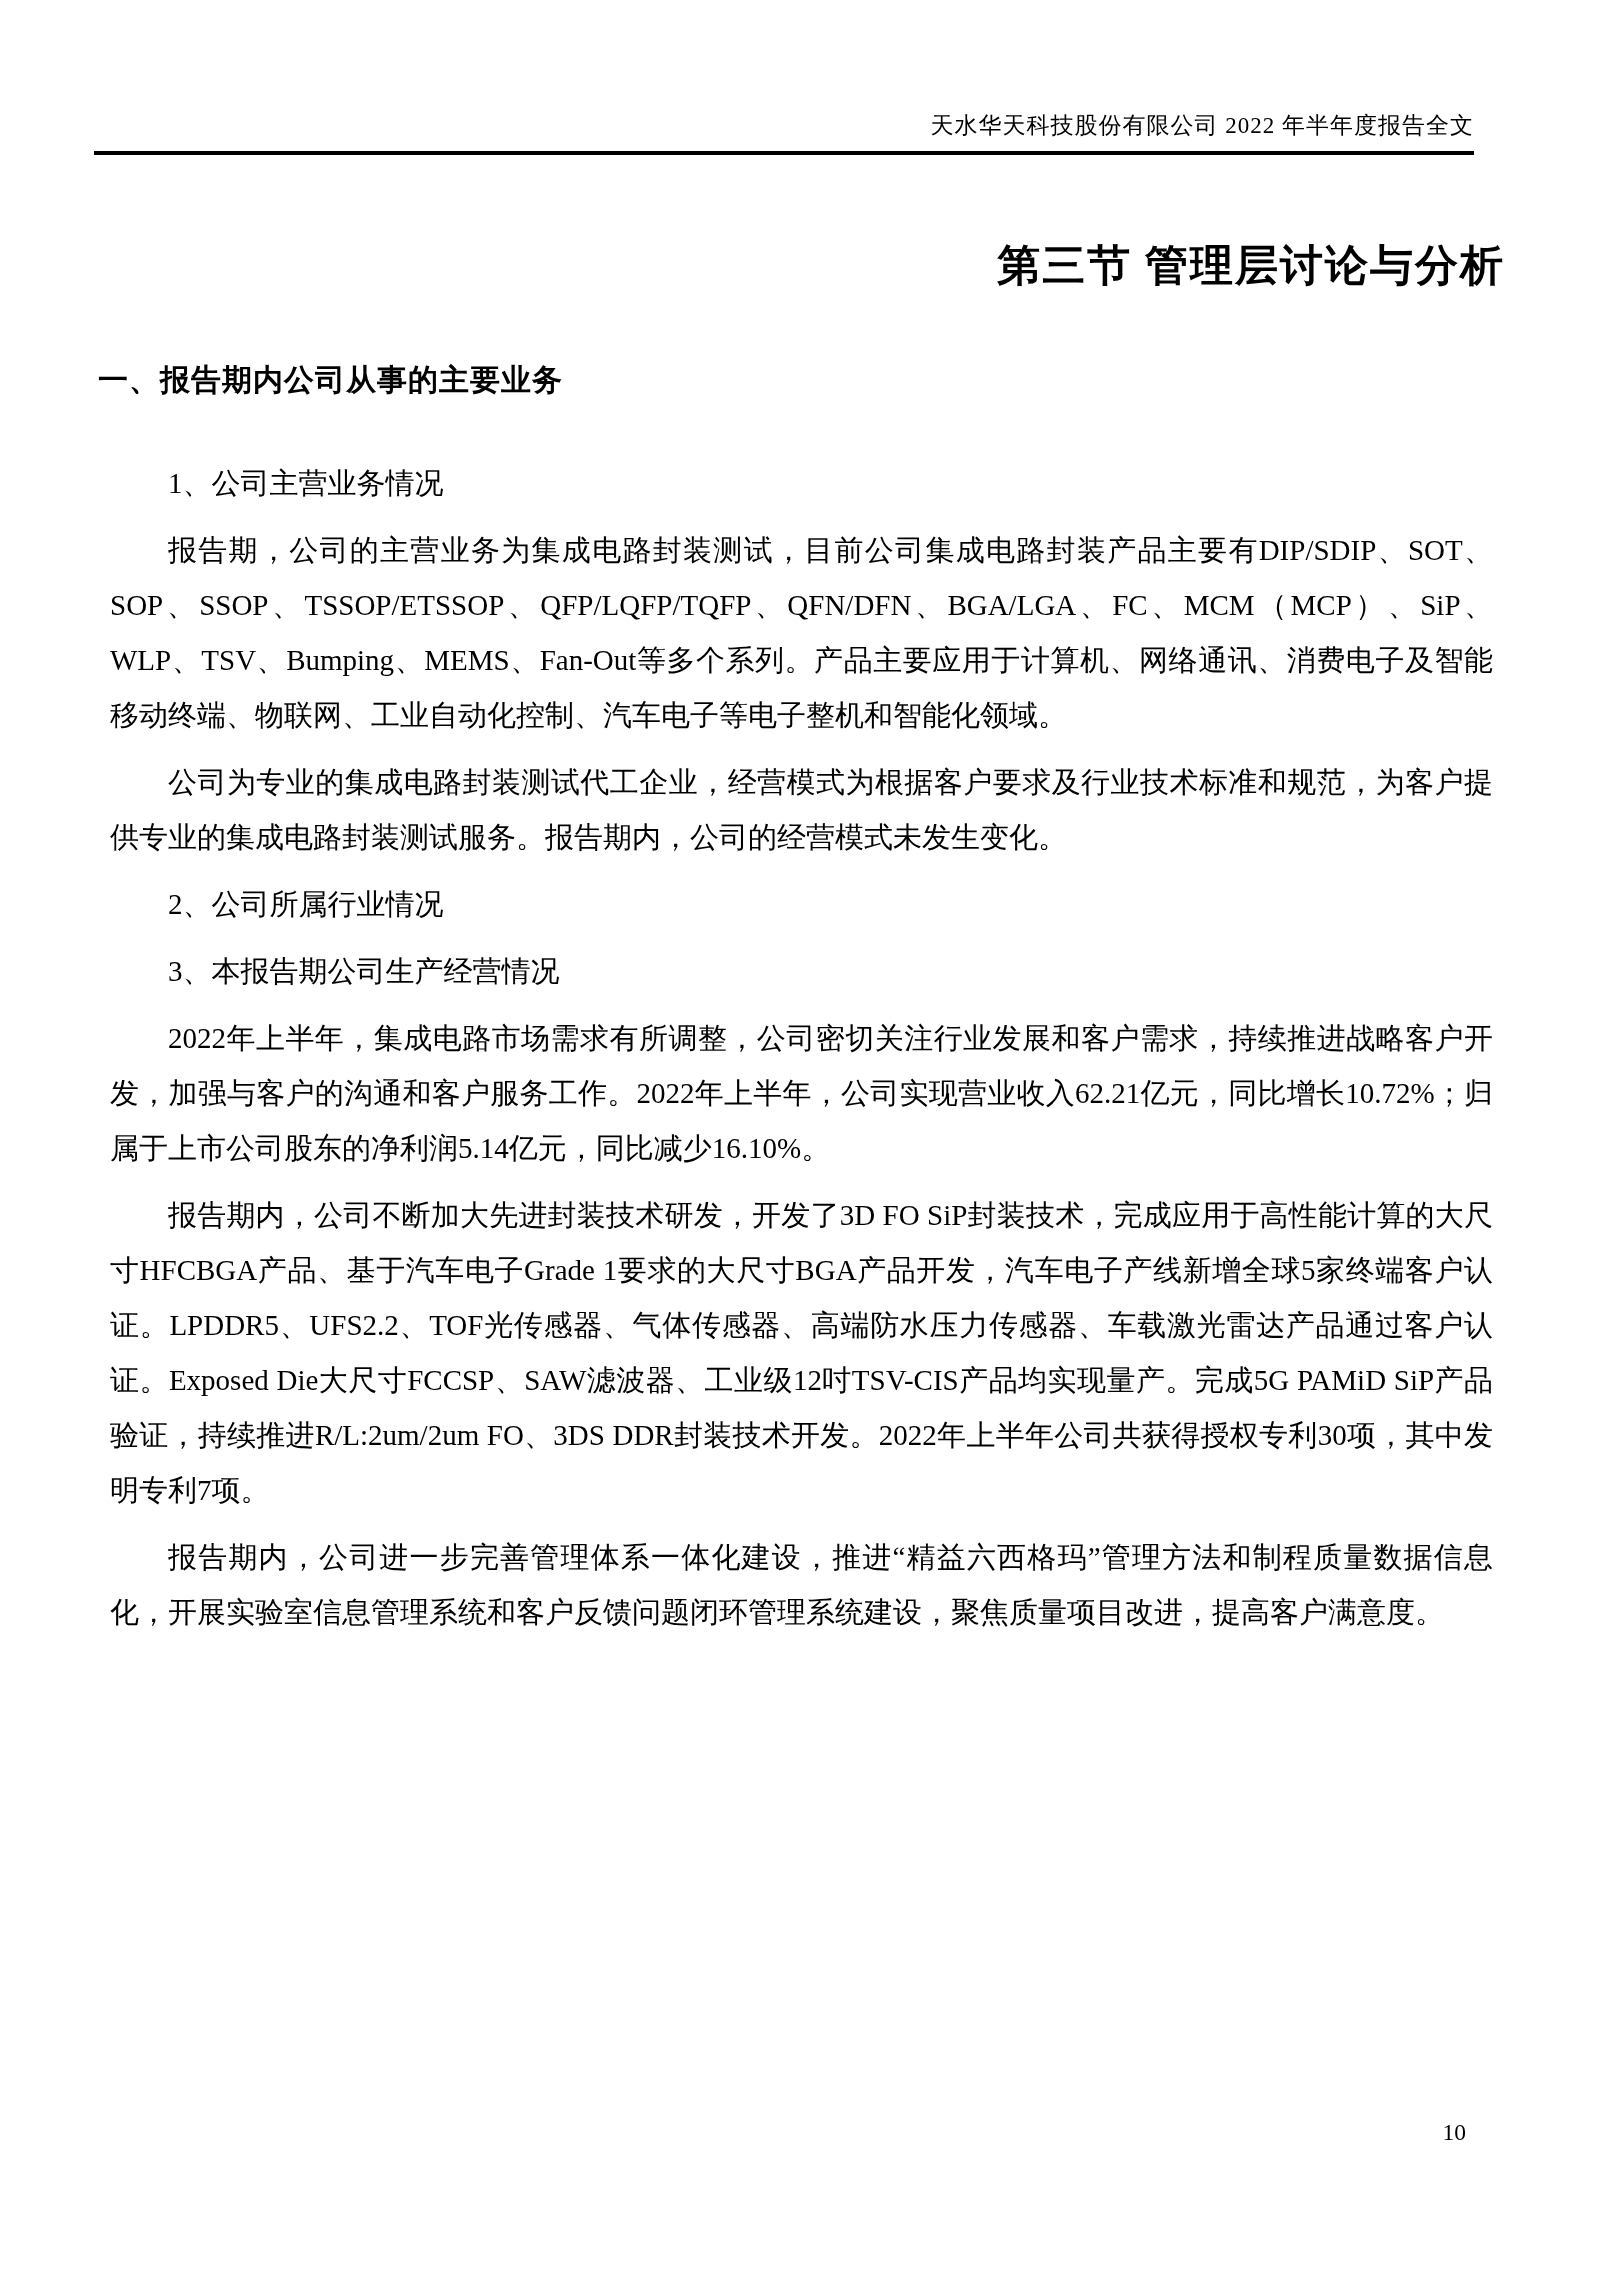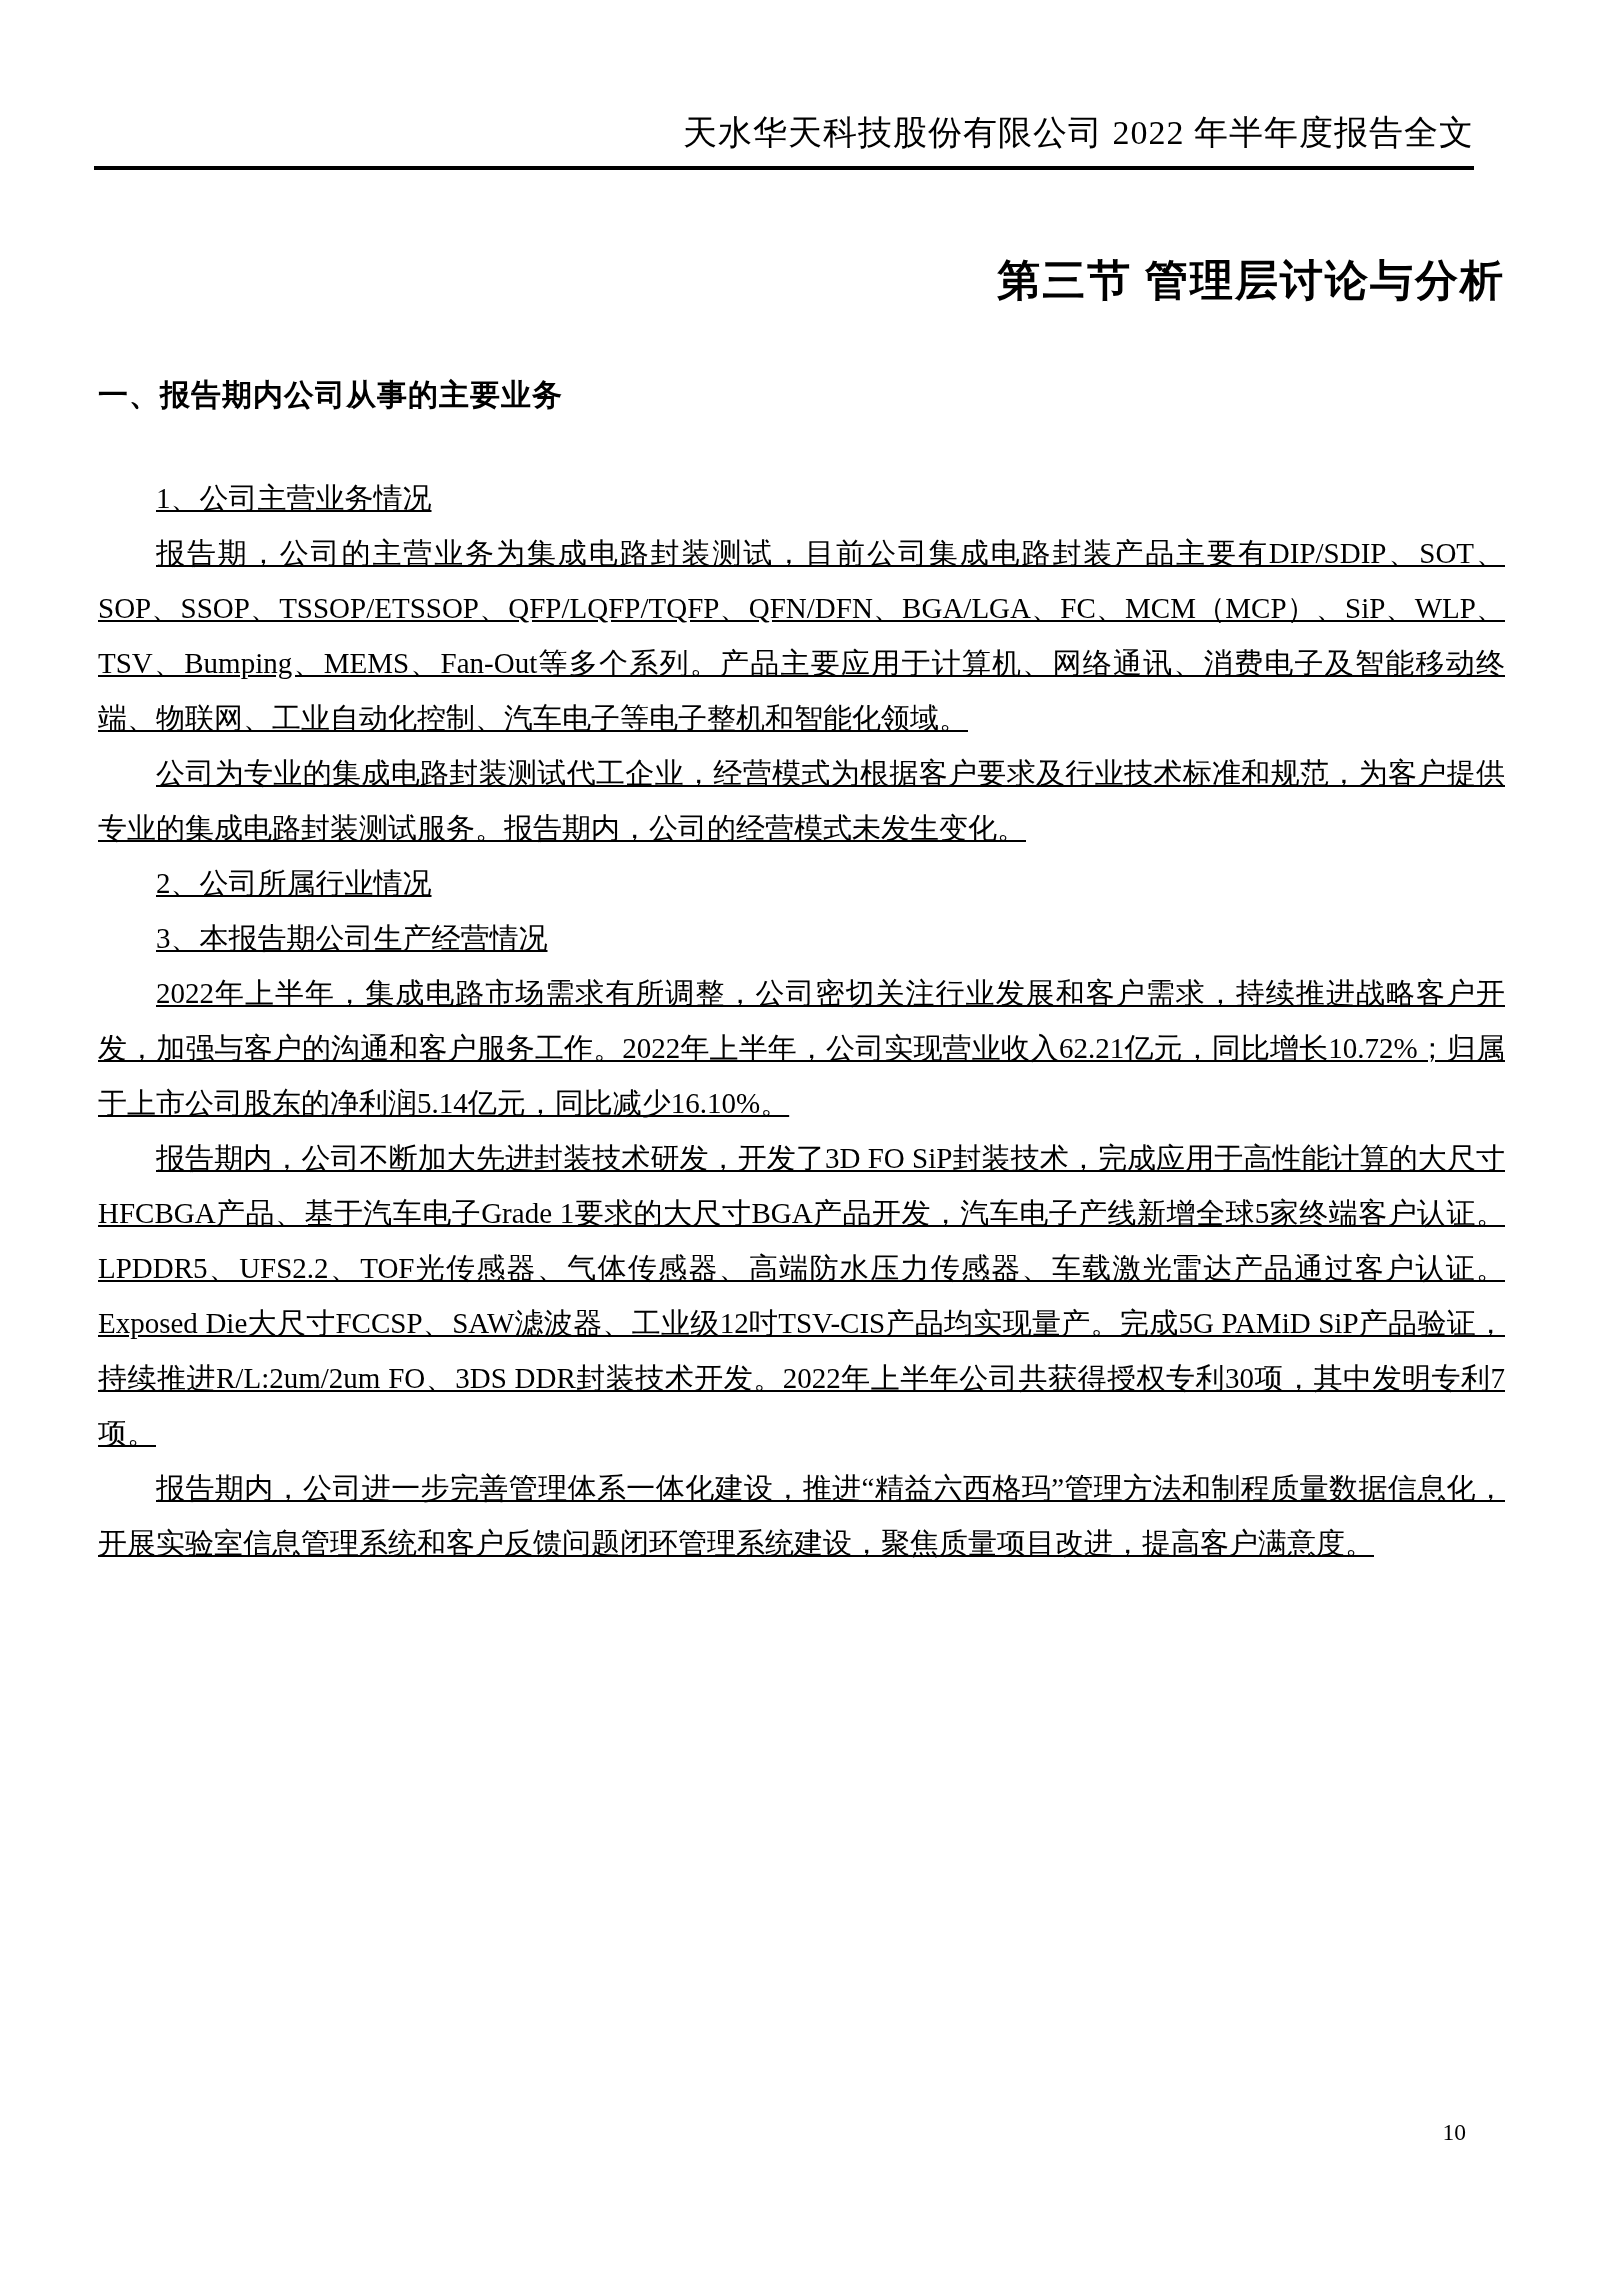--- a/index.html
+++ b/index.html
@@ -8,21 +8,21 @@
     height: 2293px;
     background: #ffffff;
     color: #000000;
     font-family: "Liberation Serif", "DejaVu Serif", serif;
     position: relative;
     overflow: hidden;
   }
   .running-header {
     margin: 110px 147px 0 94px;
     text-align: right;
-    font-size: 34px;
+    font-size: 23px;
     letter-spacing: 1px;
     padding-bottom: 9.8px;
     border-bottom: 4.9px solid #000000;
   }
   .doc-title {
     margin: 82px 116px 0 98px;
     text-align: right;
     font-size: 43px;
     font-weight: bold;
     letter-spacing: 2px;
@@ -34,23 +34,22 @@
     letter-spacing: 1px;
   }
   .content {
     margin: 55px 116px 0 98px;
     font-size: 29px;
     line-height: 55px;
     text-align: justify;
     text-justify: inter-ideograph;
   }
   .content p {
-    margin: 0;
+    margin: 12px;
     text-indent: 2em;
-    text-decoration: underline;
   }
   .page-number {
     position: absolute;
     top: 2119px;
     right: 155px;
     font-size: 23.5px;
   }
 </style>
 </head>
 <body>

